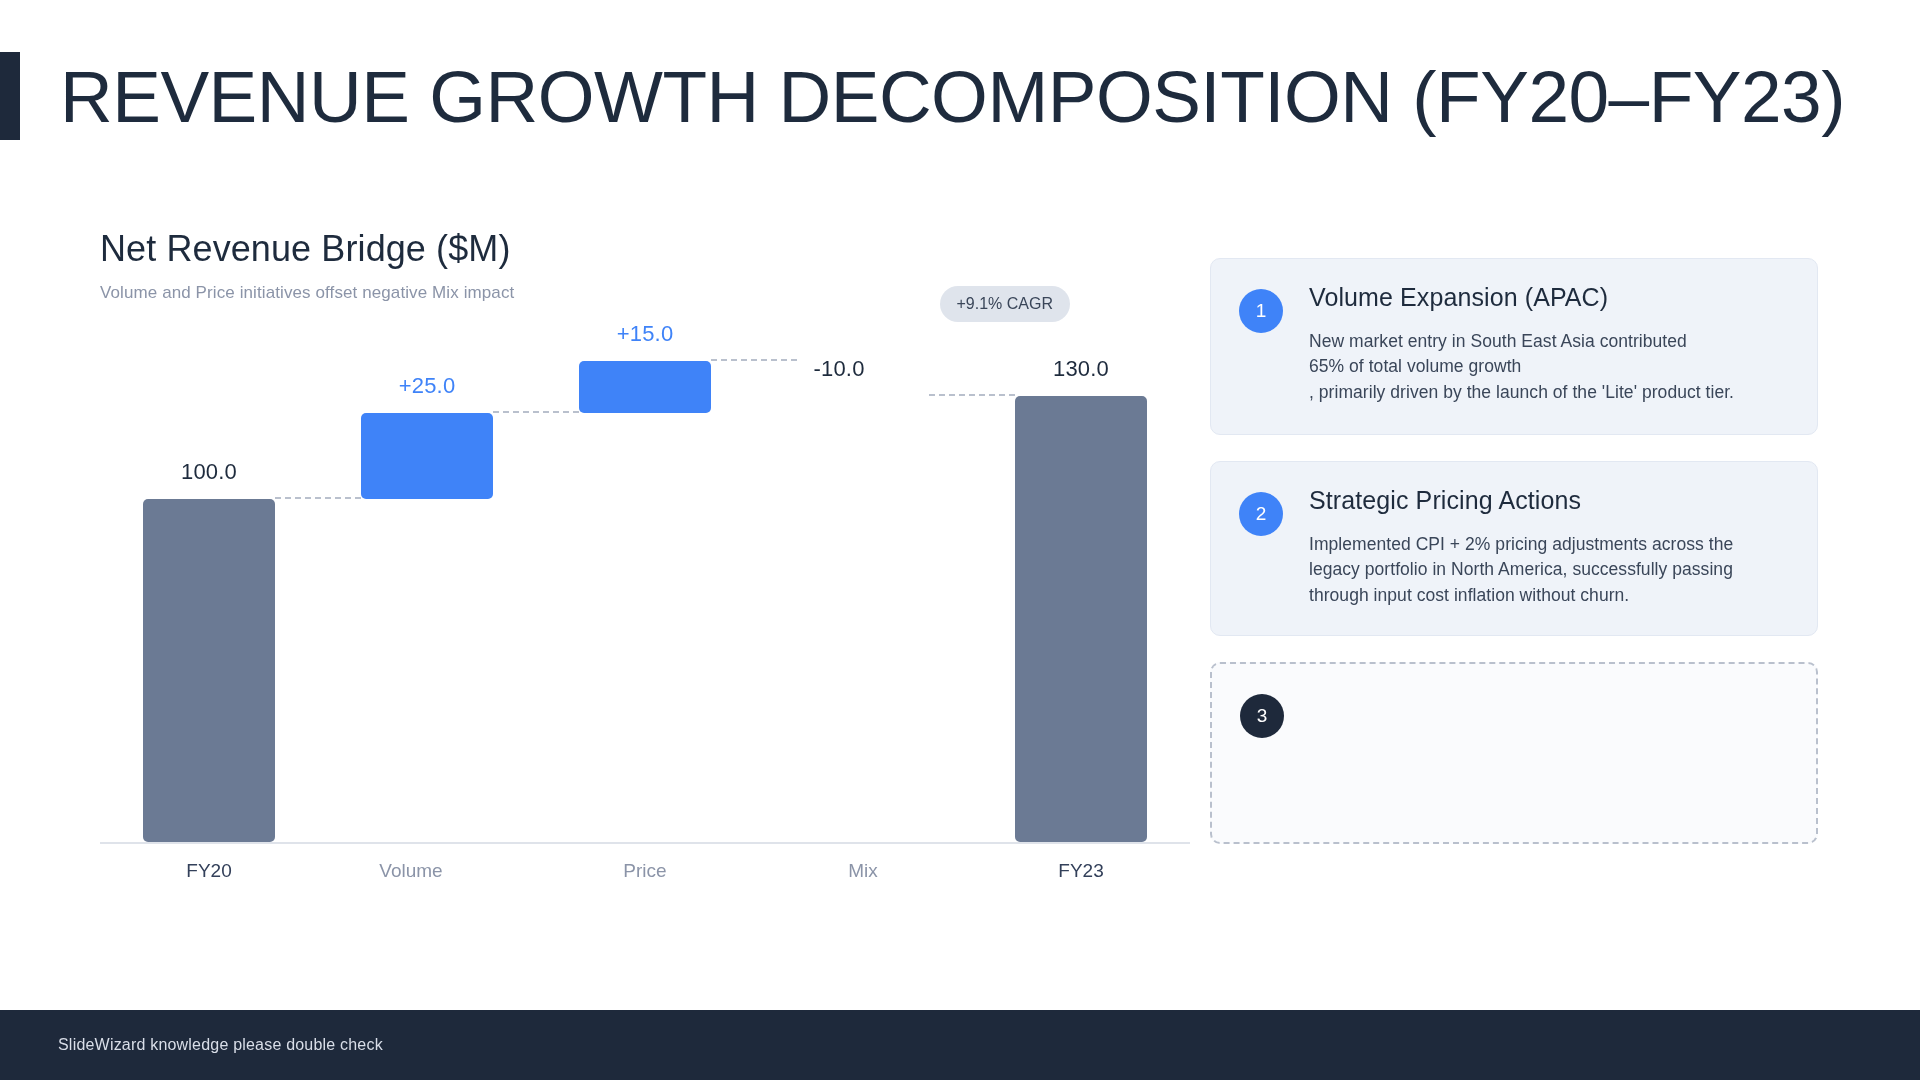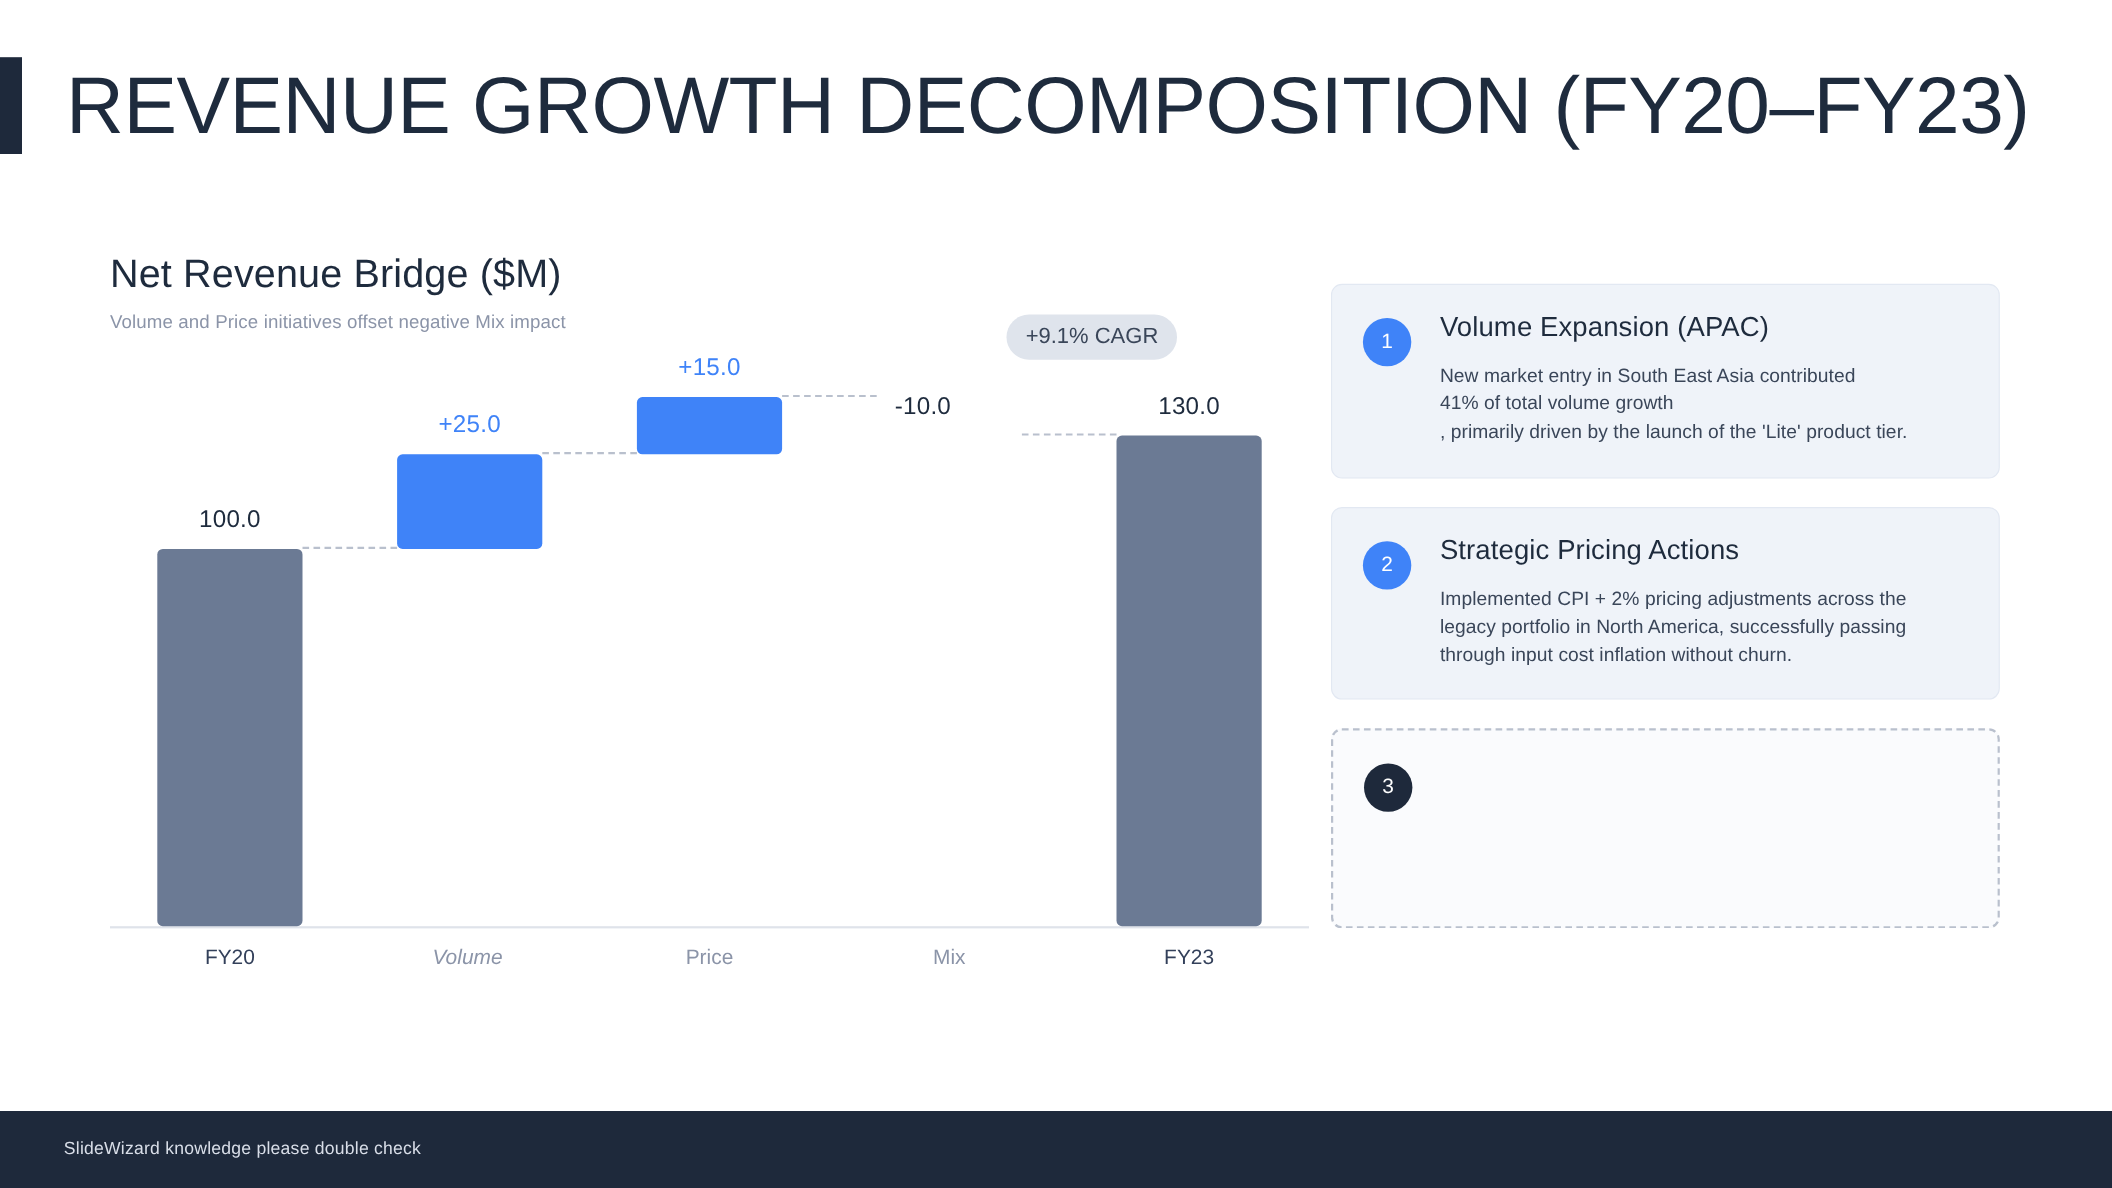--- a/index.html
+++ b/index.html
@@ -62,21 +62,21 @@
     margin-top: 13px;
     letter-spacing: 0.1px;
   }
 
   .cagr-badge {
     position: absolute;
     right: 120px;
     top: 58px;
     background: #dfe4ec;
     color: #3a4659;
-    font-size: 20px;
+    font-size: 16px;
     padding: 9px 17px;
     border-radius: 22px;
     white-space: nowrap;
   }
 
   
   .plot {
     position: absolute;
     left: 0;
     top: 116px;
@@ -242,34 +242,34 @@
       <div class="connector" style="left: 611px; width: 86px; bottom: 482.828px;"></div>
       <div class="bar neg" style="left: 697px; width: 132px; height: 0px; bottom: 448.483px;"></div>
       <div class="bar-label v-neg" style="left: 639px; width: 200px; bottom: 462.483px;">-10.0</div>
       <div class="connector" style="left: 829px; width: 86px; bottom: 448.483px;"></div>
       <div class="bar total" style="left: 915px; width: 132px; height: 446.483px; bottom: 2px;"></div>
       <div class="bar-label v-total" style="left: 881px; width: 200px; bottom: 462.483px;">130.0</div>
     </div>
 
   <div class="cat-labels" id="cat-labels">
       <div class="cat strong" style="left: 9px; width: 200px;">FY20</div>
-      <div class="cat muted" style="left: 225px; width: 200px; font-style: italic;">Volume</div>
+      <div class="cat muted" style="left: 211px; width: 200px;">Volume</div>
       <div class="cat muted" style="left: 445px; width: 200px;">Price</div>
       <div class="cat muted" style="left: 663px; width: 200px;">Mix</div>
       <div class="cat strong" style="left: 881px; width: 200px;">FY23</div>
     </div>
 </div>
 
 <div class="cards" id="cards">
     <div class="card c1 solid">
       <div class="badge blue">1</div>
       <div class="card-body">
         <div class="card-title">Volume Expansion (APAC)</div>
         <div class="card-text">New market entry in South East Asia contributed
-41% of total volume growth
+65% of total volume growth
 , primarily driven by the launch of the 'Lite' product tier.</div>
       </div>
     </div>
     <div class="card c2 solid">
       <div class="badge blue">2</div>
       <div class="card-body">
         <div class="card-title">Strategic Pricing Actions</div>
         <div class="card-text">Implemented CPI + 2% pricing adjustments across the
 legacy portfolio in North America, successfully passing
 through input cost inflation without churn.</div>

